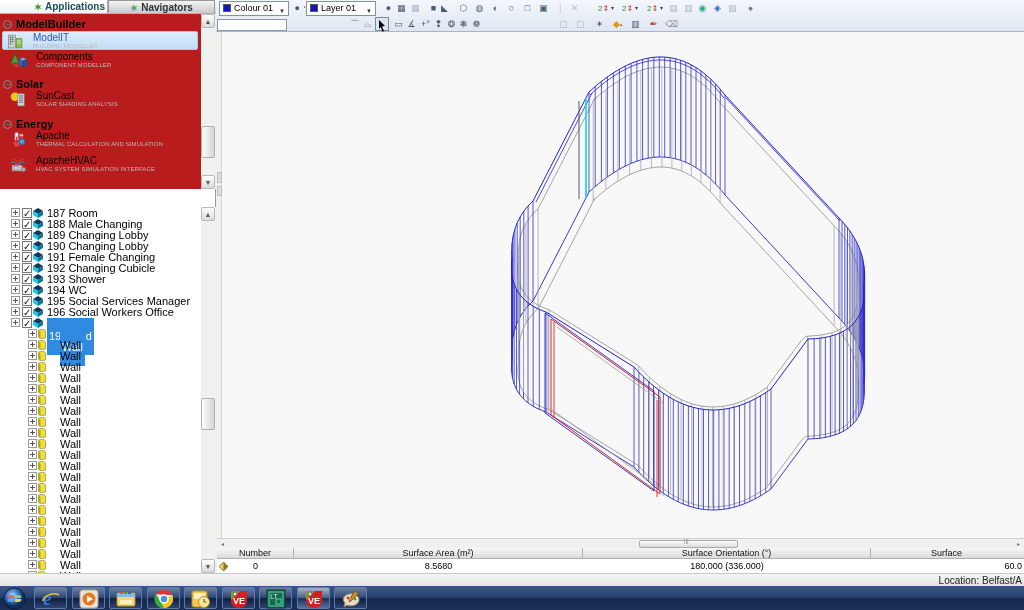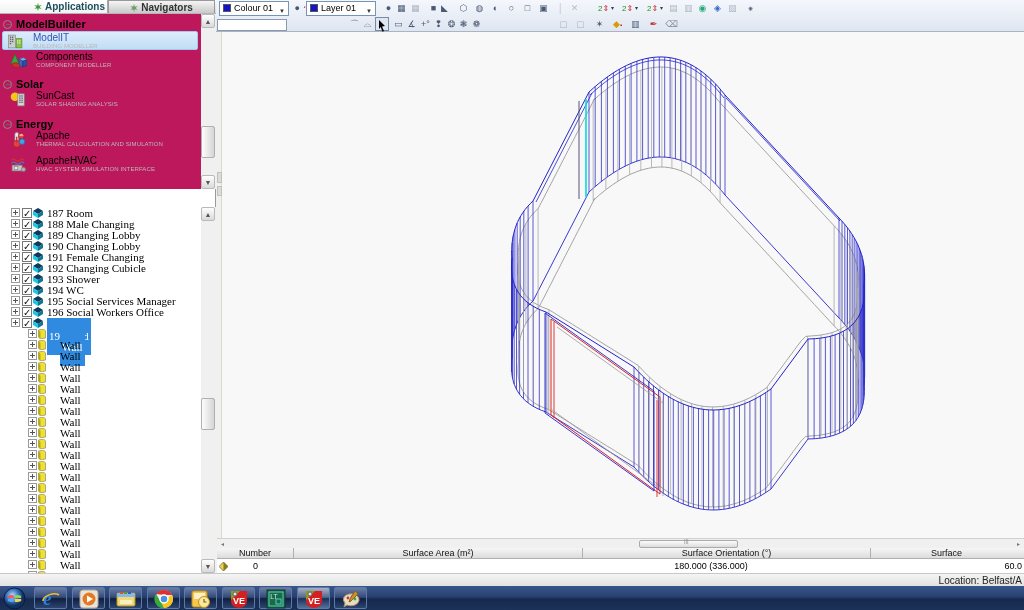--- a/index.html
+++ b/index.html
@@ -8,41 +8,41 @@
 #root { position:relative; width:1024px; height:610px; }
 
 
 #leftpanel { left:0; top:0; width:216px; height:573px; background:#fff; border-right:1px solid #9a9a9a; }
 #tabbar { left:0; top:0; width:216px; height:14px; background:linear-gradient(#fdfdfd,#d8d8d8); border-bottom:1px solid #b5b5b5; }
 .tab { position:absolute; top:0; height:13px; font-size:10px; font-weight:bold; text-align:center; line-height:13px; }
 #tab-app { left:0; width:108px; background:linear-gradient(#ffffff,#f2f2f2); color:#1d4f5e; border-right:1px solid #aaa;padding-left:32px; }
 #tab-nav { left:108px; width:107px; background:linear-gradient(#f5f5f5,#c9c9c9); color:#333; border:1px solid #999; border-bottom:none; }
 .tabico { display:inline-block; width:8px; height:8px; margin-right:3px; vertical-align:-1px; }
 
-#applist { left:0; top:14px; width:201px; height:175px; background:#be185d; overflow:hidden; }
+#applist { left:0; top:14px; width:201px; height:175px; background:#b91c1c; overflow:hidden; }
 .grphdr { position:absolute; left:3px; font-size:11px; font-weight:bold; color:#000; }
 .grphdr .minus { display:inline-block; width:9px; height:9px; border:1px solid #8a8a8a; border-radius:50%; margin-right:4px; position:relative; vertical-align:-1px; }
 .grphdr .minus:before { content:""; position:absolute; left:2px; top:3px; width:5px; height:1px; background:#666; }
 .appitem { position:absolute; left:6px; width:190px; height:19px; }
 .appitem.sel { left:2px; width:196px; background:linear-gradient(#dcecfb,#c1ddf5); border:1px solid #9ecbf0; border-radius:2px; }
 .appico { position:absolute; left:4px; top:1px; width:17px; height:17px; }
 .apptitle { position:absolute; left:30px; top:0px; font-size:10px; color:#000; }
 .appitem.sel .apptitle { color:#3355bb; }
 .appsub { position:absolute; left:30px; top:11px; font-size:6px; color:#b8b8b8; letter-spacing:0.1px; }
 
 .sb { position:absolute; background:#f0f0f0; }
 .sb .arr { position:absolute; left:0; width:14px; height:14px; background:linear-gradient(#fefefe,#d9d9d9); border:1px solid #b9b9b9; border-radius:2px; color:#555; font-size:7px; text-align:center; line-height:13px; }
 .sb .thumb { position:absolute; left:0; width:14px; background:linear-gradient(90deg,#fdfdfd,#d5d5d5); border:1px solid #b0b0b0; border-radius:2px; }
 
 #roomsbar { left:0; top:189px; width:216px; height:18px; background:linear-gradient(#fafafa,#e6e6e6); border-top:1px solid #c0c0c0; border-bottom:1px solid #c0c0c0; }
 #roomscombo { position:absolute; left:36px; top:2px; width:174px; height:14px; background:linear-gradient(#fff,#eee); border:1px solid #8a8a8a; border-radius:2px; font-size:10px; padding-left:4px; line-height:12px; color:#000; }
 #roomscombo:after { content:"▼"; position:absolute; right:3px; top:2px; font-size:7px; color:#222; }
 
 #tree { left:0; top:207px; width:201px; height:366px; background:#fff; overflow:hidden; font-size:11px; }
-.trow { position:absolute; height:11px; line-height:11px; white-space:nowrap;font-family:Liberation Serif, serif; }
+.trow { position:absolute; height:11px; line-height:11px; white-space:nowrap; }
 .plus { position:absolute; width:9px; height:9px; border:1px solid #9a9a9a; background:#fff; top:0px; }
 .plus:before { content:""; position:absolute; left:1px; top:3px; width:5px; height:1px; background:#555; }
 .plus:after { content:""; position:absolute; left:3px; top:1px; width:1px; height:5px; background:#555; }
 .chk { position:absolute; width:10px; height:10px; border:1px solid #777; background:#fff; top:0; }
 .chk:before { content:"✓"; position:absolute; left:0px; top:-1px; font-size:10px; color:#111; }
 .ricon { position:absolute; width:10px; height:10px; top:0; }
 .tlabel { position:absolute; top:0; color:#000; }
 .tlabel.hl { background:#2f8ae0; color:#fff; padding:13px 2px; }
 
 
@@ -734,21 +734,22 @@
   <div class="abs" id="btable">
     <div class="th" style="left:0; width:77px;">Number</div>
     <div class="th" style="left:77px; width:289px;">Surface Area (m²)</div>
     <div class="th" style="left:366px; width:288px;">Surface Orientation (°)</div>
     <div class="th" style="left:654px; width:153px; border-right:none; text-align:center; padding-right:2px;">Surface</div>
     <svg style="position:absolute;left:2px;top:14px;" width="9" height="9" viewBox="0 0 10 10">
         <path d="M5 0 L10 5 5 10 0 5Z" fill="#e8d24a" stroke="#555" stroke-width="0.8"></path>
         <path d="M5 0 L10 5 5 10Z" fill="#8a7a1a"></path>
       </svg>
     <div class="td" style="left:0; width:77px;">0</div>
-    <div class="td" style="left:350px; width:288px;">180.000 (336.000)</div>
+    <div class="td" style="left:77px; width:289px;">8.5680</div>
+    <div class="td" style="left:366px; width:288px;">180.000 (336.000)</div>
     <div class="td" style="left:654px; width:151px; text-align:right;">60.0</div>
   </div>
 
   <div class="abs" id="status">
       <span class="loc">Location: Belfast/A</span>
     </div>
 
   <div class="abs" id="taskbar">
     <svg style="position:absolute;left:3px;top:1px;" width="23" height="23" viewBox="0 0 24 24">
       <defs>

